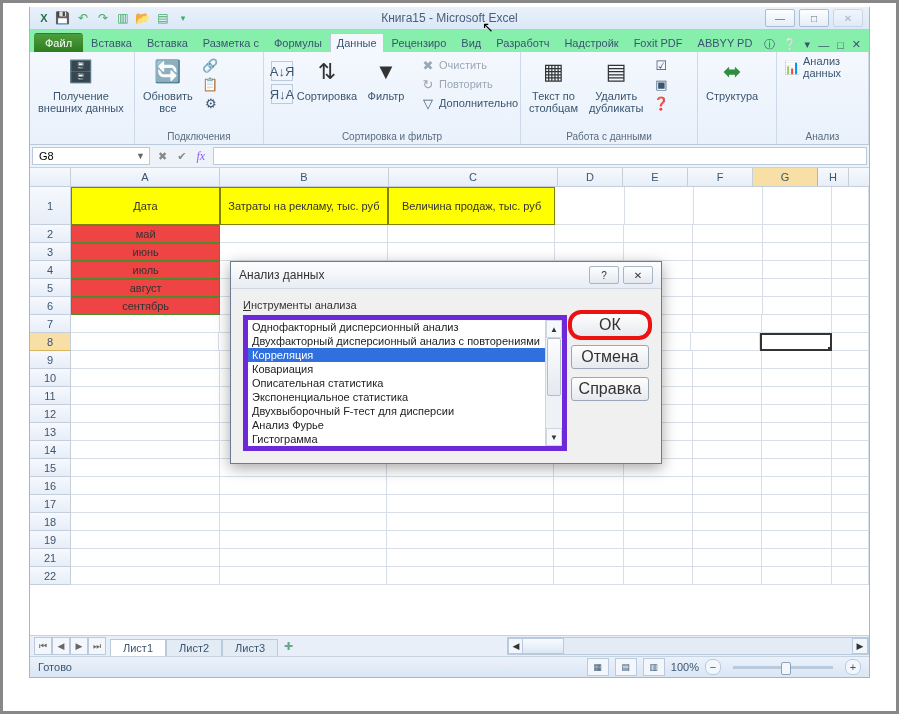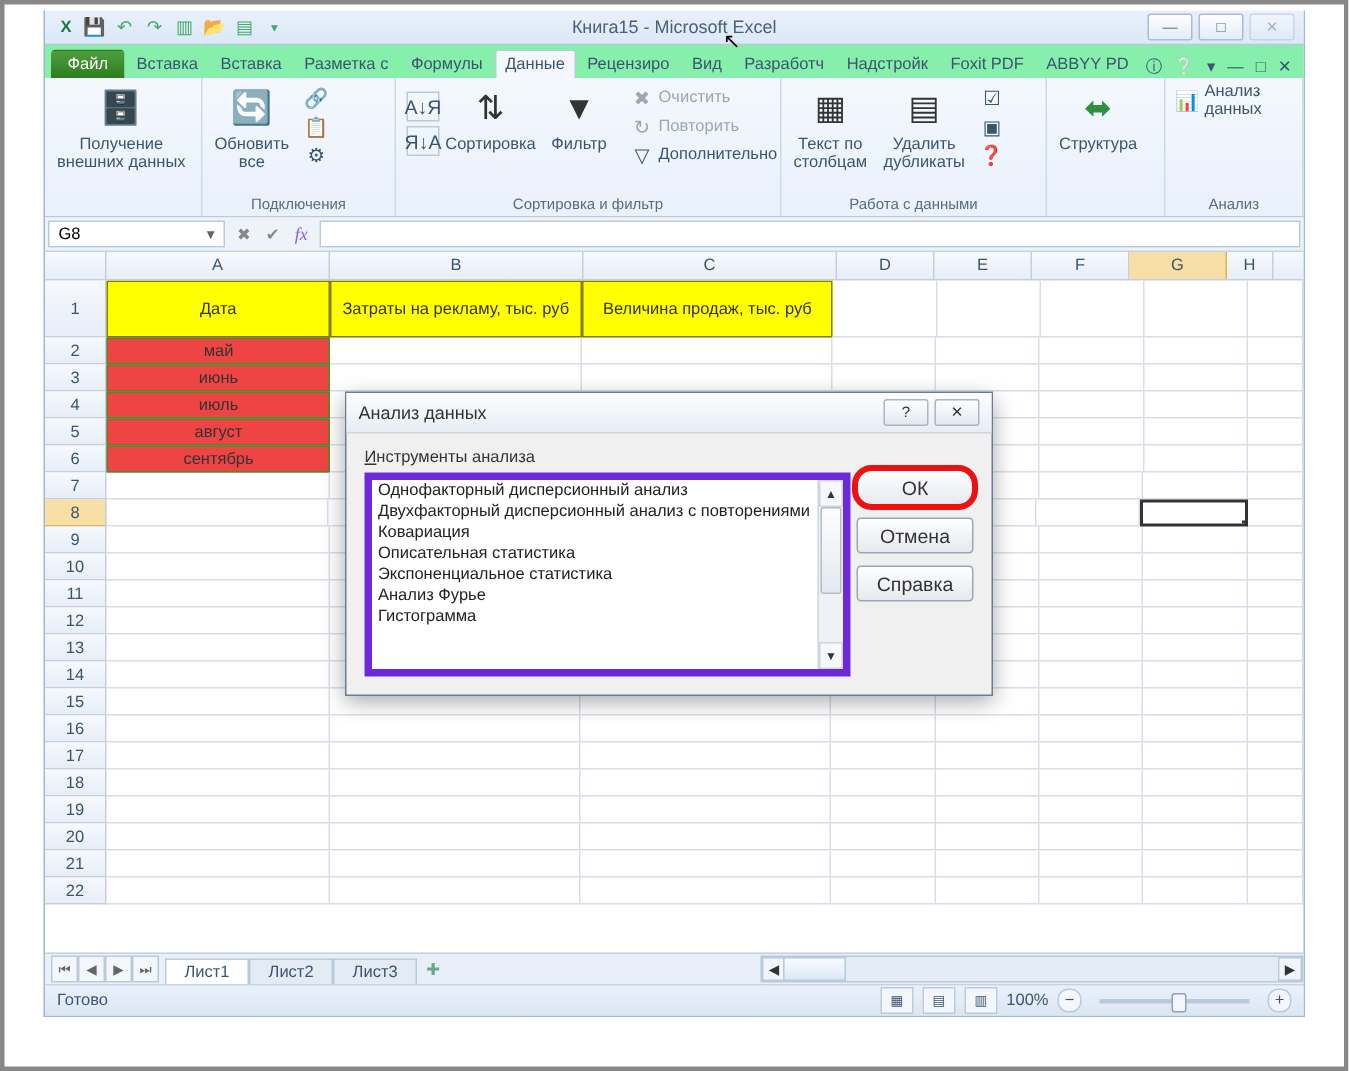--- a/index.html
+++ b/index.html
@@ -85,21 +85,21 @@
 .dlg-left .grp-label u{text-decoration:underline}
 .listbox{border:5px solid #6d28d9;background:#fff;height:126px;overflow:hidden;position:relative}
 .listbox .items{position:absolute;left:0;right:16px;top:0}
 .listbox .li{padding:0 4px;height:14px;line-height:14px;font-size:11px;color:#222;cursor:pointer;white-space:nowrap;overflow:hidden}
 .listbox .li.sel{background:#2f6fde;color:#fff}
 .listbox .sb{position:absolute;right:0;top:0;bottom:0;width:16px;background:#eef1f5;border-left:1px solid #cfd6df;display:flex;flex-direction:column}
 .listbox .sb .a{height:16px;display:flex;align-items:center;justify-content:center;font-size:8px;background:#f6f8fb;border:1px solid #cfd6df;cursor:pointer}
 .listbox .sb .tr{flex:1;position:relative}
 .listbox .sb .th{position:absolute;left:1px;right:1px;top:0;height:56px;background:linear-gradient(#fdfdfe,#e4e9f0);border:1px solid #b2bdca;border-radius:2px}
 .dlg-right{width:78px;display:flex;flex-direction:column;gap:8px;padding-top:14px}
-.dbutton{height:22px;border:1px solid #9aa7b5;border-radius:3px;background:linear-gradient(#fefefe,#e6e9ee);font-size:13px;cursor:pointer;display:flex;align-items:center;justify-content:center}
+.dbutton{height:22px;border:1px solid #9aa7b5;border-radius:3px;background:linear-gradient(#fefefe,#e6e9ee);font-size:16px;cursor:pointer;display:flex;align-items:center;justify-content:center}
 .dbutton.ok-hl{outline:4px solid #e11;outline-offset:-1px;border-radius:10px}
 .cursor{position:absolute;font-size:14px;color:#000;pointer-events:none}
 </style>
 </head>
 <body>
 
 <div class="frame">
 <div class="window">
 
   <div class="titlebar">
@@ -487,31 +487,20 @@
             <div class="cell" style="width:148px"></div>
             <div class="cell" style="width:168px"></div>
             <div class="cell" style="width:168px"></div>
             <div class="cell" style="width:64px"></div>
             <div class="cell" style="width:64px"></div>
             <div class="cell" style="width:64px"></div>
             <div class="cell" style="width:64px"></div>
             <div class="cell" style="width:30px"></div>
           </div>
           <div class="row">
-            <div class="rh">20</div>
-            <div class="cell" style="width:148px"></div>
-            <div class="cell" style="width:168px"></div>
-            <div class="cell" style="width:168px"></div>
-            <div class="cell" style="width:64px"></div>
-            <div class="cell" style="width:64px"></div>
-            <div class="cell" style="width:64px"></div>
-            <div class="cell" style="width:64px"></div>
-            <div class="cell" style="width:30px"></div>
-          </div>
-          <div class="row">
             <div class="rh">21</div>
             <div class="cell" style="width:148px"></div>
             <div class="cell" style="width:168px"></div>
             <div class="cell" style="width:168px"></div>
             <div class="cell" style="width:64px"></div>
             <div class="cell" style="width:64px"></div>
             <div class="cell" style="width:64px"></div>
             <div class="cell" style="width:64px"></div>
             <div class="cell" style="width:30px"></div>
           </div>
@@ -570,23 +559,25 @@
         <span class="dbtn">✕</span>
       </div>
     </div>
     <div class="dlg-body">
       <div class="dlg-left">
         <div class="grp-label"><u>И</u><span>нструменты анализа</span></div>
         <div class="listbox">
           <div class="items" id="list-slot">
                 <div class="li">Однофакторный дисперсионный анализ</div>
                 <div class="li">Двухфакторный дисперсионный анализ с повторениями</div>
+                <div class="li sel">Корреляция</div>
                 <div class="li">Ковариация</div>
                 <div class="li">Описательная статистика</div>
                 <div class="li">Экспоненциальное статистика</div>
+                <div class="li">Двухвыборочный F-тест для дисперсии</div>
                 <div class="li">Анализ Фурье</div>
                 <div class="li">Гистограмма</div>
               </div>
           <div class="sb">
             <div class="a">▲</div>
             <div class="tr">
                   <div class="th"></div>
                 </div>
             <div class="a">▼</div>
           </div>

